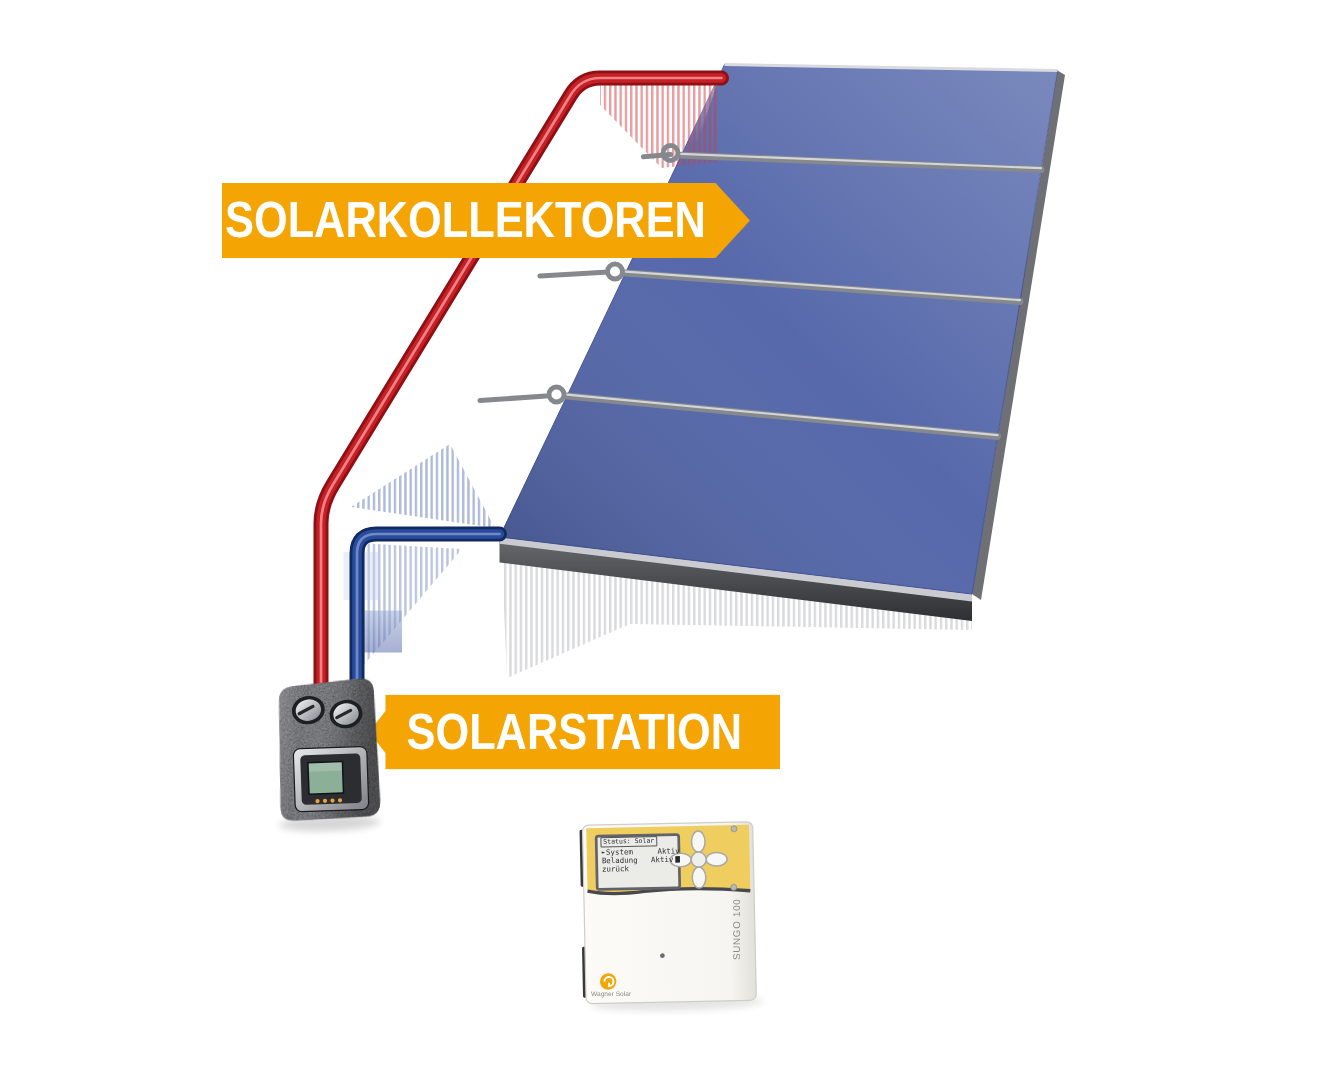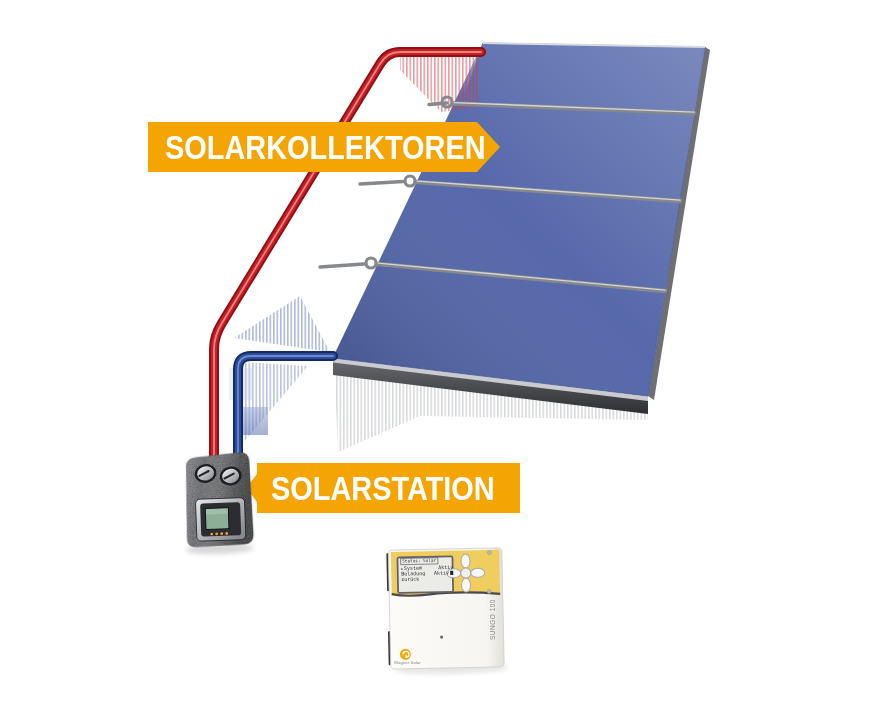--- a/index.html
+++ b/index.html
@@ -7,21 +7,21 @@
     position:relative;width:880px;height:713px;overflow:hidden;background:#ffffff;
     font-family:"Liberation Sans",sans-serif;
   }
   .layer{position:absolute;left:0;top:0;}
   .banner{
     position:absolute;height:50px;line-height:50px;white-space:nowrap;
     font-weight:bold;font-size:34px;letter-spacing:0px;z-index:2;
   }
   .banner .txt{display:inline-block;transform:scaleX(.85);transform-origin:left center;}
   .banner-collectors{
-    left:148px;top:122px;width:352px;padding-left:17px;box-sizing:border-box;
+    left:148px;top:122px;width:352px;padding-left:2px;box-sizing:border-box;
     clip-path:polygon(0 0, calc(100% - 23px) 0, 100% 25px, calc(100% - 23px) 50px, 0 50px);
     text-align:right;
   }
   .banner-station{
     left:246px;top:463px;width:274px;padding-left:25px;box-sizing:border-box;
     clip-path:polygon(11px 0, 100% 0, 100% 50px, 11px 50px, 11px 39px, 0 25px, 11px 11px);
     text-align:center;
   }
   .banner-regler{
     left:150px;top:589px;width:253px;padding-left:16px;box-sizing:border-box;

